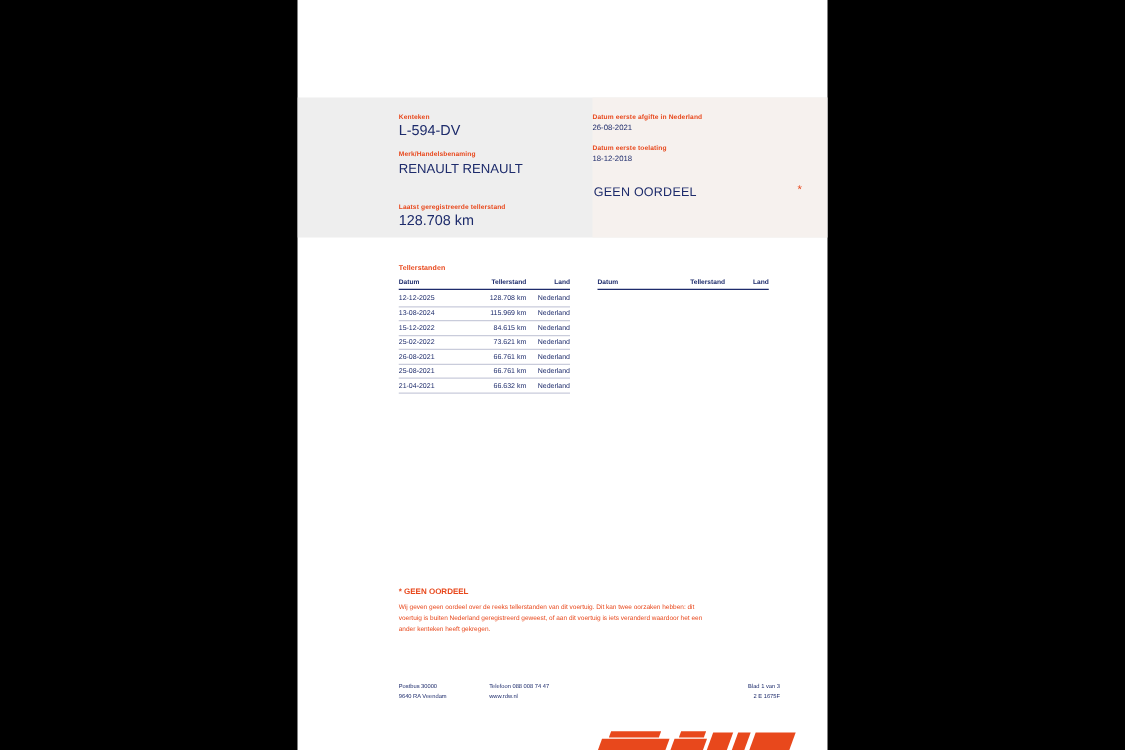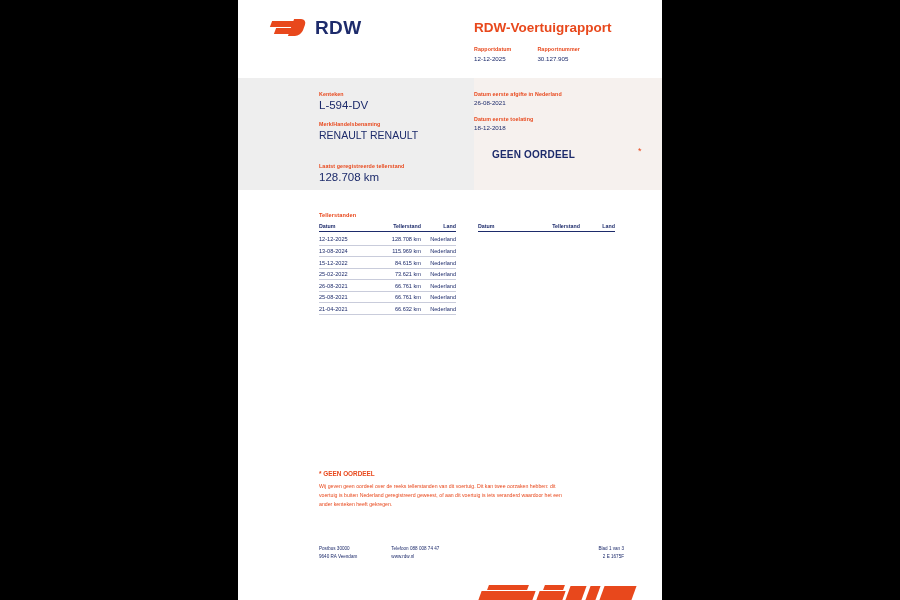--- a/index.html
+++ b/index.html
@@ -146,24 +146,24 @@
     top: 13px;
     width: 188px;
   }
   .field-value-small {
     font-size: 6.2px;
     color: #1d2b6b;
     margin-bottom: 10px;
   }
   .verdict {
     position: absolute;
-    left: 18px;
+    left: 1px;
     top: 71px;
     font-size: 10px;
-    font-weight: bold;
+    font-weight: normal;
     color: #1d2b6b;
     letter-spacing: 0.2px;
   }
   .verdict-star {
     position: absolute;
     left: 164px;
     top: 68px;
     font-size: 9px;
     color: #e8481c;
   }
@@ -277,43 +277,20 @@
     transform: skewX(-20deg);
     bottom: 0;
   }
 </style>
 </head>
 <body>
 
 <div class="screen">
   <div class="page">
 
-    <div class="header">
-      <div class="logo-wrap">
-        <span class="logo-mark">
-          <i class="s1"></i>
-            <i class="s2"></i>
-            <i class="s3"></i>
-        </span>
-        <span class="logo-text">RDW</span>
-      </div>
-
-      <div class="report-title">RDW-Voertuigrapport</div>
-
-      <div class="meta-row">
-        <div class="meta-block">
-          <div class="meta-label">Rapportdatum</div>
-          <div class="meta-value">12-12-2025</div>
-        </div>
-        <div class="meta-block">
-          <div class="meta-label">Rapportnummer</div>
-          <div class="meta-value">30.127.905</div>
-        </div>
-      </div>
-    </div>
 
     <div class="band">
       <div class="band-left">
         <div class="field-label">Kenteken</div>
         <div class="field-value-big">L-594-DV</div>
         <div class="field-label">Merk/Handelsbenaming</div>
         <div class="field-value-med">RENAULT RENAULT</div>
       </div>
 
       <div class="odo-block">

